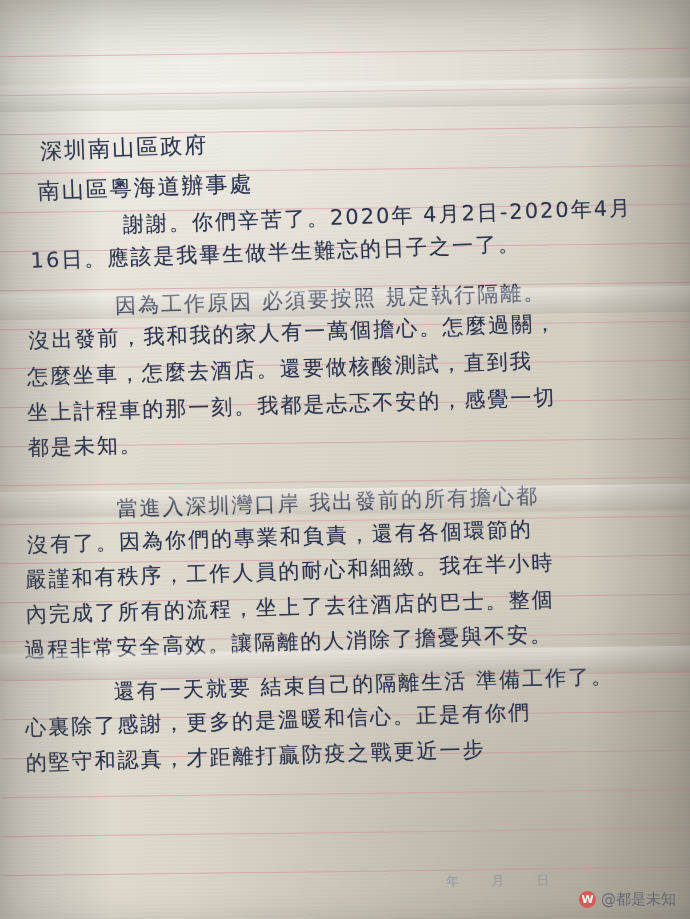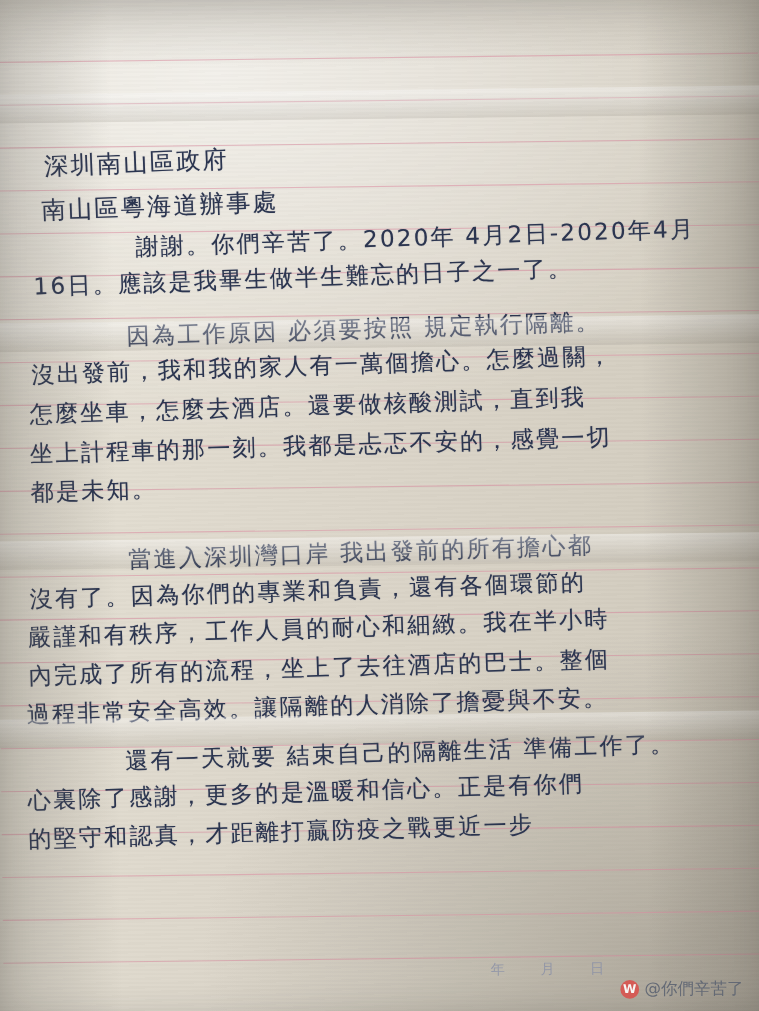--- a/index.html
+++ b/index.html
@@ -186,15 +186,15 @@
     <div class="crease c3"></div>
     <div class="crease c4"></div>
     <div class="vshade left"></div>
     <div class="vshade right"></div>
     <div class="topshade"></div>
     <div class="grain"></div>
   </div>
 
   <div class="watermark">
     <span class="wm-badge">W</span>
-    <span>@你們辛苦了</span>
+    <span>@都是未知</span>
   </div>
 </div>
 
 </body></html>

